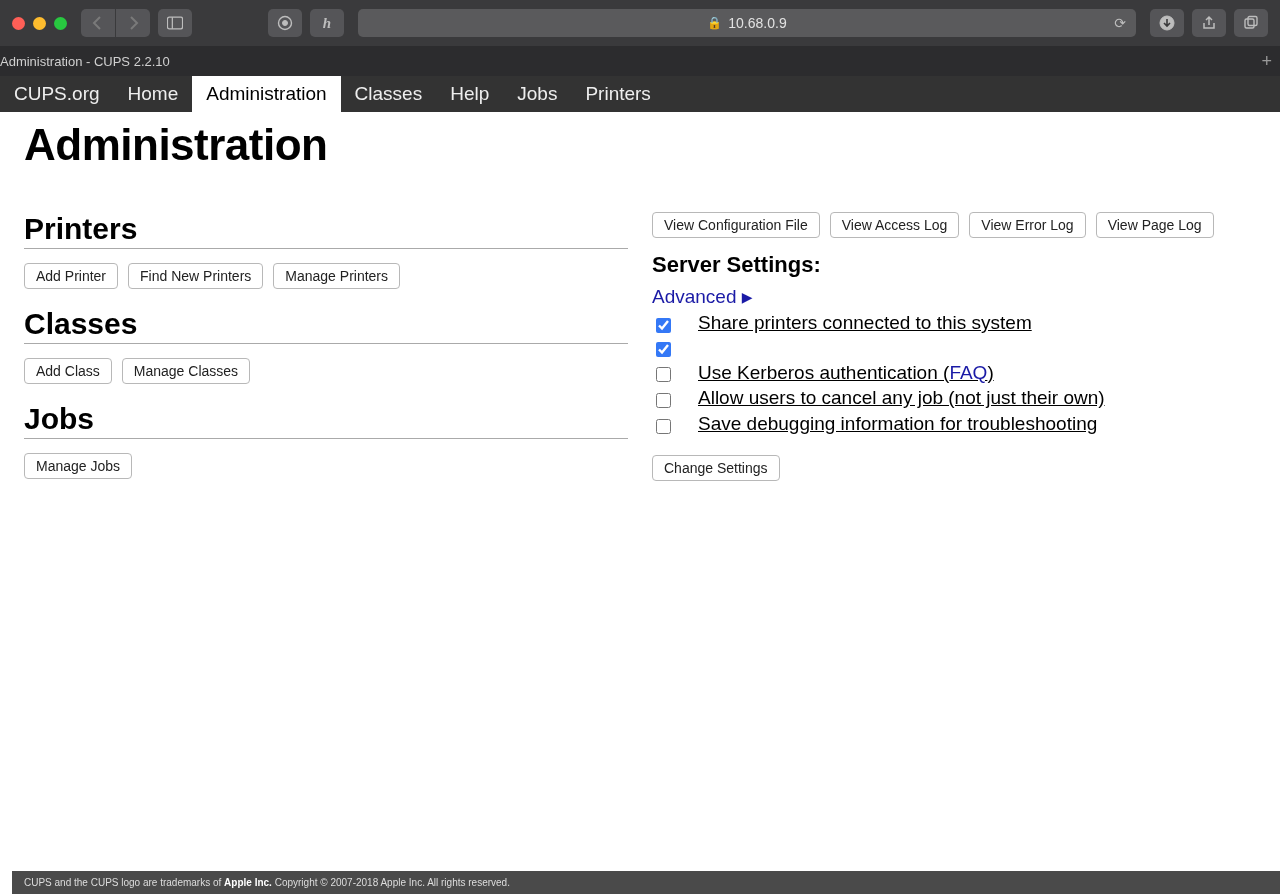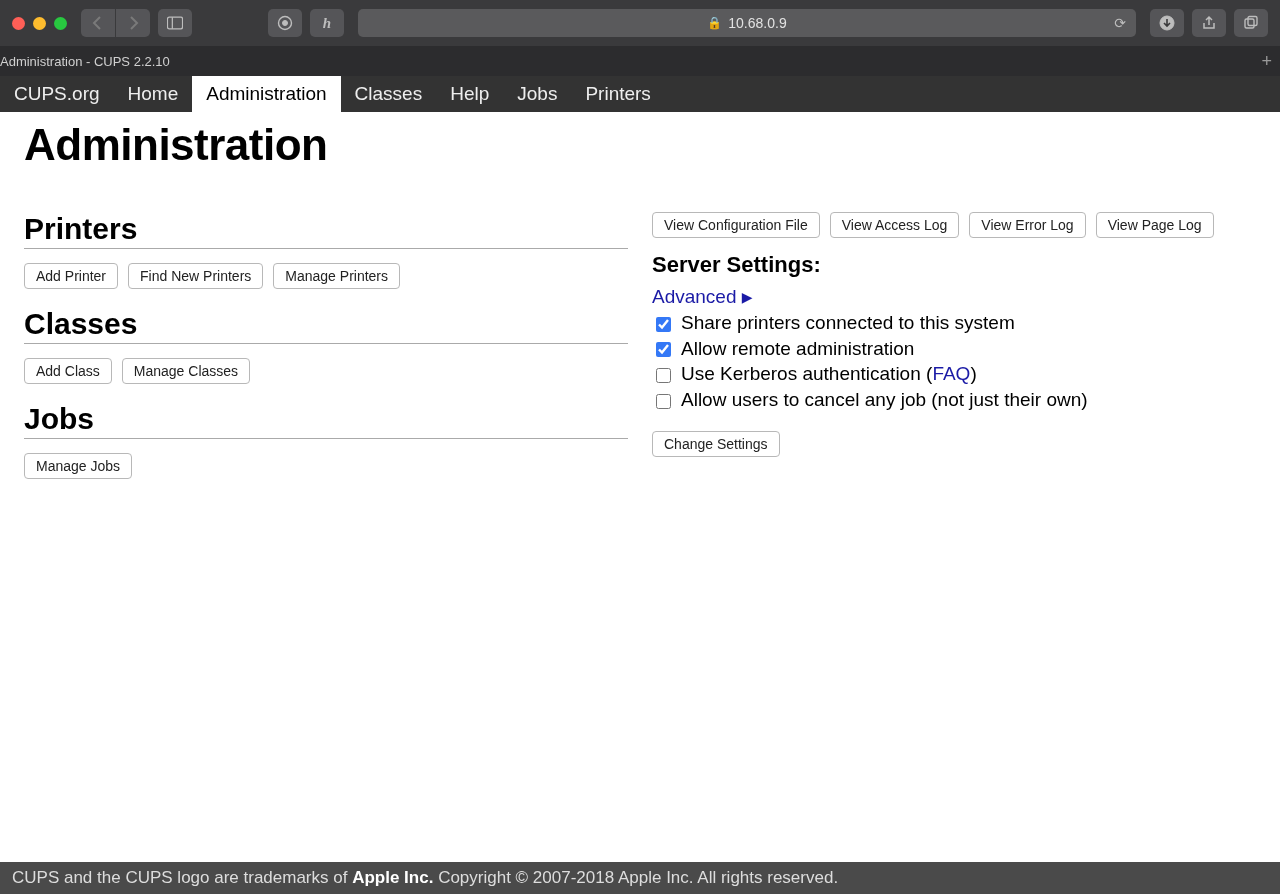--- a/index.html
+++ b/index.html
@@ -141,36 +141,36 @@
   }
   .advanced-link {
     color: var(--cups-link);
     font-size: 19px;
     cursor: pointer;
     display: inline-block;
     margin-bottom: 2px;
   }
   .advanced-link .tri { font-size: 14px; vertical-align: 1px; }
   .settings-list { font-size: 19px; line-height: 1.35; }
-  .settings-list label { display: flex; align-items: center; gap: 7px; }
+  .settings-list label { display: flex; align-items: flex-end; gap: 24px; text-decoration: underline; }
   .settings-list label.indent { margin-left: 44px; }
   .settings-list input[type=checkbox] {
     width: 15px; height: 15px; margin-top: 6px; accent-color: #3478f6;
     flex-shrink: 0;
   }
   .settings-list a.faq { color: var(--cups-link); text-decoration: none; }
   .change-row { margin-top: 18px; }
 
   
   .footer {
     position: absolute;
-    bottom: 0; left: 0; right: 0;
+    bottom: 0; left: 12px; right: 0;
     background: var(--footer-bg);
     color: #dddddd;
-    font-size: 17px;
+    font-size: 10px;
     padding: 6px 12px;
   }
   .footer b { color: #ffffff; }
 </style>
 </head>
 <body>
 
 <div class="safari-chrome">
   <div class="traffic-lights">
     <div class="tl red"></div>
@@ -294,32 +294,35 @@
       <span class="tri">▶</span>
     </span>
 
     <div class="settings-list">
       <label>
         <input type="checkbox" checked="" style="">
         <span>Share printers connected to this system</span>
       </label>
       <label>
         <input type="checkbox" checked="" style="">
-        <span>Allow remote administration</span>
       </label>
       <label>
         <input type="checkbox" style="">
         <span>
           <span>Use Kerberos authentication (</span><a class="faq">FAQ</a><span>)</span>
         </span>
       </label>
       <label>
         <input type="checkbox" style="">
         <span>Allow users to cancel any job (not just their own)</span>
       </label>
+      <label>
+        <input type="checkbox" style="">
+        <span>Save debugging information for troubleshooting</span>
+      </label>
     </div>
 
     <div class="change-row">
       <button class="cups-btn">Change Settings</button>
     </div>
   </div>
 </div>
 
 <div class="footer">
   <span>CUPS and the CUPS logo are trademarks of </span><b>Apple Inc.</b><span> Copyright © 2007-2018 Apple Inc. All rights reserved.</span>

